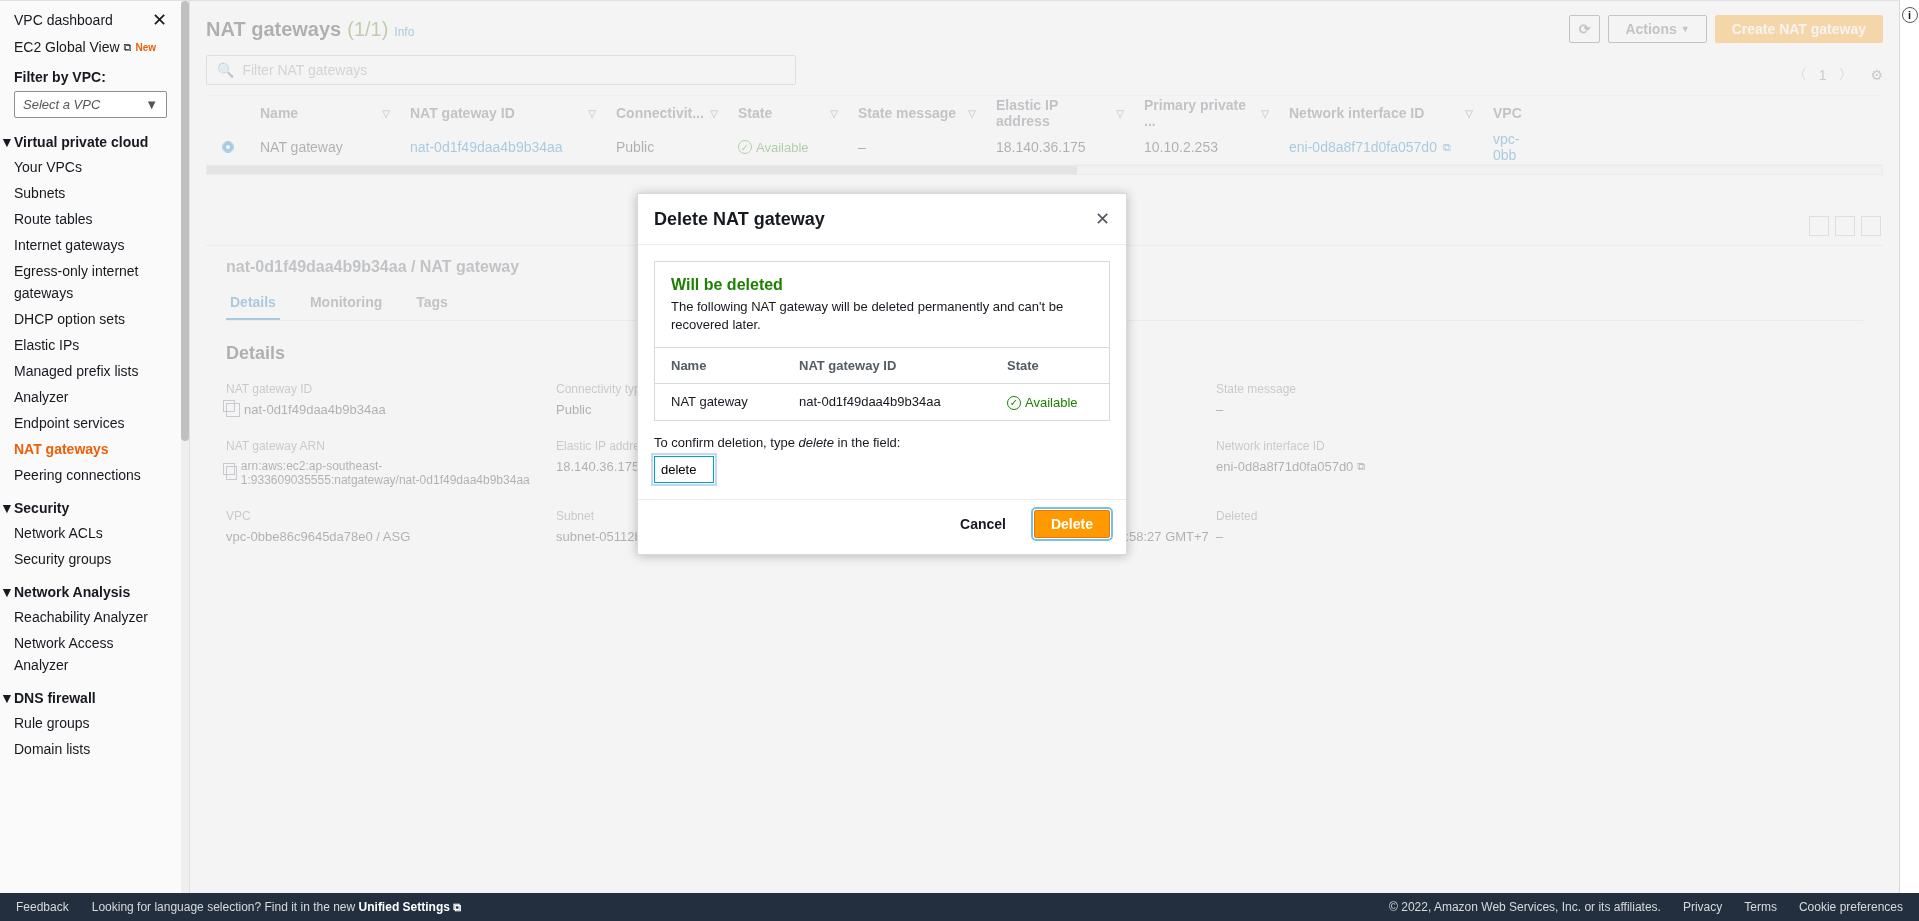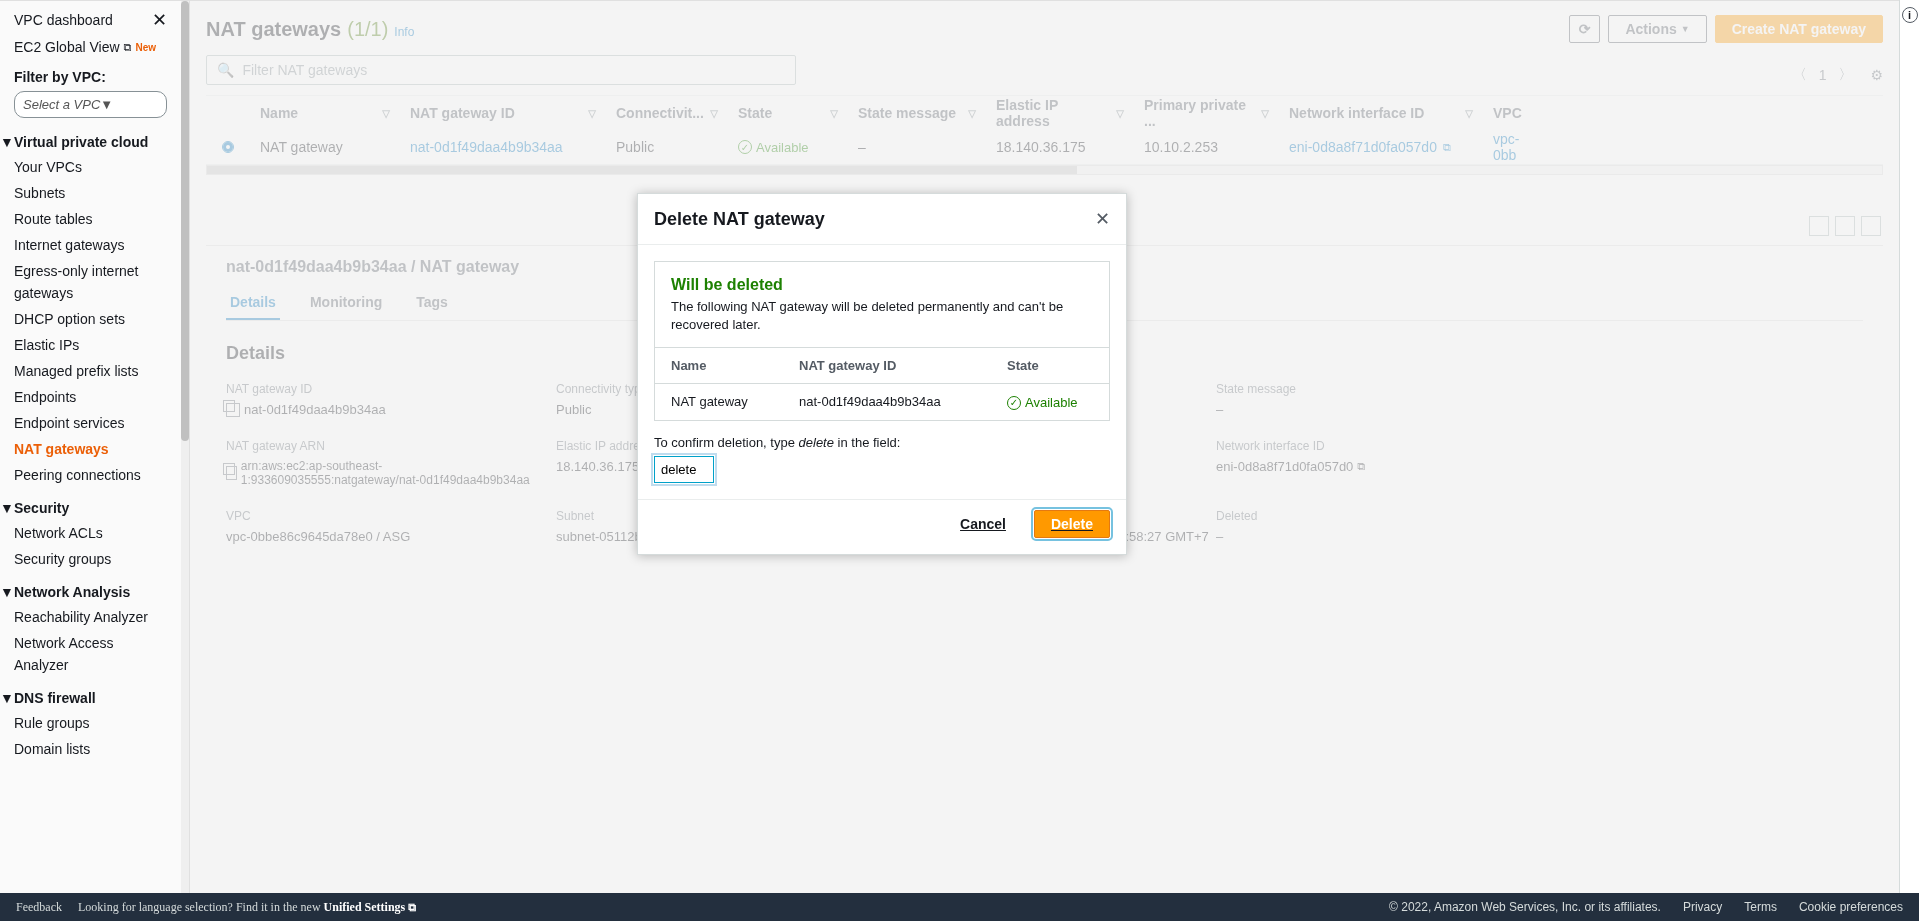--- a/index.html
+++ b/index.html
@@ -4,35 +4,35 @@
 <style>
 * { box-sizing: border-box; margin: 0; padding: 0; }
 html, body { height: 100%; font-family: "Amazon Ember", "Helvetica Neue", Arial, sans-serif; font-size: 14px; color: #16191f; background: #fff; overflow: hidden; }
 
 
 .app { position: relative; width: 1919px; height: 921px; }
 .main-wrap { position: absolute; top: 0; left: 0; right: 20px; bottom: 28px; display: flex; border-top: 1px solid #e0e0e0; }
 .right-rail { position: absolute; top: 0; right: 0; width: 20px; bottom: 28px; border-left: 1px solid #d5dbdb; padding-top: 6px; text-align: center; }
 .footer-bar { position: absolute; left: 0; right: 0; bottom: 0; height: 28px; background: #232f3e; color: #d5dbdb; font-size: 12px; display: flex; align-items: center; padding: 0 16px; }
 .footer-bar a { color: #d5dbdb; text-decoration: none; }
-.footer-bar .f-left { display: flex; align-items: center; gap: 16px; font-family: Liberation Serif, serif; }
+.footer-bar .f-left { display: flex; align-items: center; gap: 23px; }
 .footer-bar .f-spacer { flex: 1; }
 .footer-bar .f-right { display: flex; align-items: center; gap: 22px; }
 
 
 .sidebar-col { width: 190px; background: #fafafa; border-right: 1px solid #e0e0e0; display: flex; position: relative; }
 .sidebar-scroll { flex: 1; overflow-y: auto; padding: 10px 14px 16px 14px; }
 .sidebar-scrollbar { width: 8px; background: #efefef; }
 .sidebar-scrollbar .thumb { background: #c0c0c0; border-radius: 4px; height: 440px; margin-top: 0; }
 .sidebar-top { display: flex; justify-content: space-between; align-items: center; margin-bottom: 10px; }
 .sidebar-top .title { font-size: 14px; }
 .sidebar-ec2 { display: flex; align-items: center; gap: 4px; margin-bottom: 14px; font-size: 14px; }
 .sidebar-new { color: #eb5f07; font-size: 10px; font-weight: 600; }
 .sidebar-filter-label { font-weight: 600; font-size: 14px; margin-bottom: 6px; }
-.vpc-select { display: flex; align-items: center; border: 1px solid #879196; border-radius: 10px; padding: 5px 8px; margin-bottom: 16px; cursor: pointer; background:#fff; }
+.vpc-select { display: flex; align-items: center; justify-content: space-between; border: 1px solid #879196; border-radius: 2px; padding: 5px 8px; margin-bottom: 16px; cursor: pointer; background:#fff; }
 .vpc-select span { font-style: italic; color: #555; font-size: 13px; }
 .nav-section-header { display: flex; align-items: center; font-weight: 700; font-size: 14px; margin: 14px 0 6px -14px; cursor: pointer; }
 .nav-section-header .caret { width: 14px; text-align: center; }
 .nav-link { display: block; font-size: 14px; color: #16191f; text-decoration: none; margin: 4px 0; line-height: 22px; }
 .nav-link.active { color: #eb5f07; font-weight: 700; }
 .close-x { font-size: 18px; line-height: 1; cursor: pointer; }
 .ext-icon { font-size: 11px; }
 
 
 .content { flex: 1; position: relative; overflow: hidden; }
@@ -105,21 +105,21 @@
 .warn-table-header { display: flex; border-top: 1px solid #d5dbdb; border-bottom: 1px solid #d5dbdb; }
 .warn-table-row { display: flex; }
 .wc { padding: 10px 16px; font-size: 13px; }
 .wc.h { font-weight: 600; color: #545b64; }
 .wc-name { width: 128px; }
 .wc-id   { width: 208px; }
 .wc-state{ flex: 1; }
 .confirm-label { font-size: 13px; margin: 14px 0 6px; }
 .confirm-label .kw { font-style: italic; }
 .confirm-input { width: 60px; border: 1.5px solid #00a1c9; outline: 2px solid rgba(0,115,187,0.25); outline-offset: 1px; padding: 5px 6px; font-size: 13px; }
-.modal-footer { padding: 10px 16px 16px; display: flex; justify-content: flex-end; gap: 12px; border-top: 1px solid #eaeded; text-decoration: underline; }
+.modal-footer { padding: 10px 16px 16px; display: flex; justify-content: flex-end; gap: 12px; border-top: 1px solid #eaeded; }
 .btn.cancel { border: none; background: none; color: #16191f; font-weight: 600; }
 .btn.delete { background: #ff9900; border: 1px solid #e47911; color: #fff; outline: 2px solid #76c2e0; outline-offset: 1px; }
 
 
 .caret-down { font-size: 9px; }
 .circ { width:12px; height:12px; border:1.5px solid #687078; border-radius:50%; display:inline-block; }
 .info-i { display:inline-block; width:16px; height:16px; border:1.5px solid #545b64; border-radius:50%; font-size:11px; text-align:center; line-height:14px; font-weight:700; }
 </style>
 </head>
 <body>
@@ -150,21 +150,21 @@
             <span>Virtual private cloud</span>
           </div>
         <a class="nav-link">Your VPCs</a>
         <a class="nav-link">Subnets</a>
         <a class="nav-link">Route tables</a>
         <a class="nav-link">Internet gateways</a>
         <a class="nav-link">Egress-only internet gateways</a>
         <a class="nav-link">DHCP option sets</a>
         <a class="nav-link">Elastic IPs</a>
         <a class="nav-link">Managed prefix lists</a>
-        <a class="nav-link">Endpoints</a>
+        <a class="nav-link">Analyzer</a>
         <a class="nav-link">Endpoint services</a>
         <a class="nav-link active">NAT gateways</a>
         <a class="nav-link">Peering connections</a>
 
         <div class="nav-section-header">
             <span class="caret">▼</span>
             <span>Security</span>
           </div>
         <a class="nav-link">Network ACLs</a>
         <a class="nav-link">Security groups</a>

